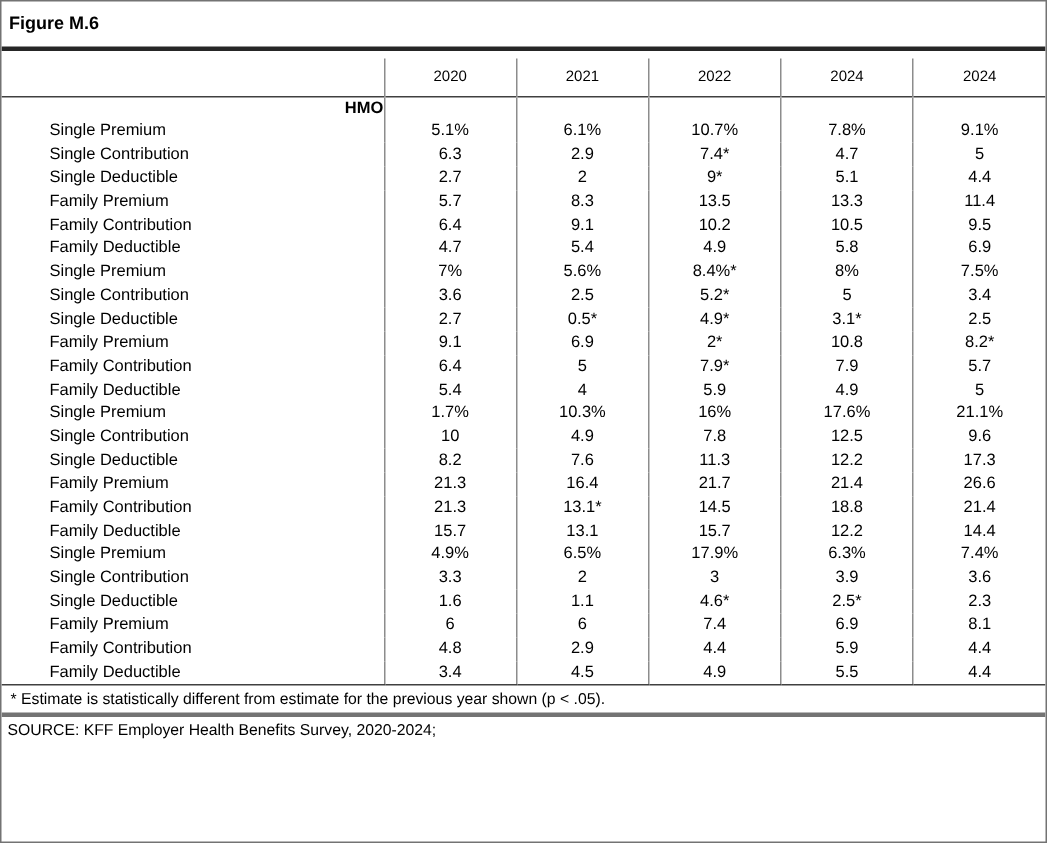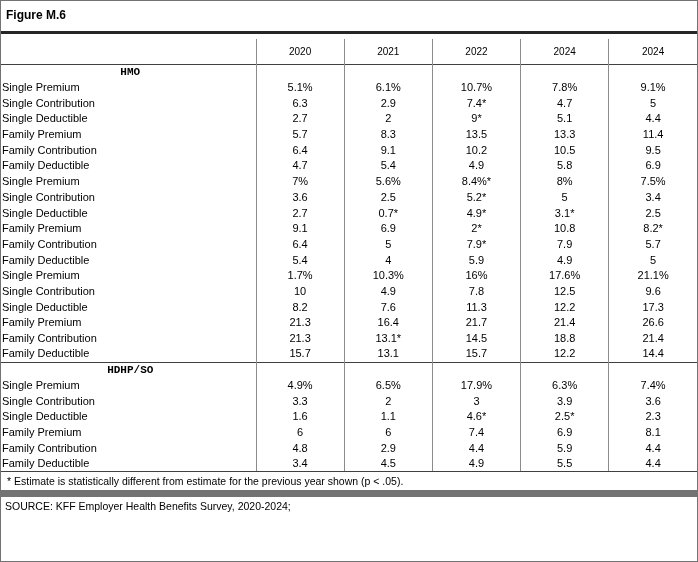--- a/index.html
+++ b/index.html
@@ -37,29 +37,29 @@
   thead tr { border-bottom: 1px solid #404040; }
   th.year-head, td.val { border-left: 1px solid #8c8c8c; }
   tbody td {
     height: 15.7px;
     padding: 0;
     line-height: 1;
     vertical-align: middle;
     white-space: nowrap;
     overflow: hidden;
   }
-  td.section-name { font-weight: bold; padding-left: 4px; text-align: center; font-family: Liberation Mono, monospace; }
-  td.row-label { padding-left: 1px; text-align: left; }
+  td.section-name { font-weight: bold; padding-left: 4px; text-align: right; }
+  td.row-label { padding-left: 32px; text-align: left; }
   td.val { text-align: center; }
   tr.section-row td { border-top: 1px solid #404040; }
   tbody tr:last-child td { border-bottom: 1px solid #404040; }
 
   .notes { font-size: 10.5px; }
   .note-line { padding: 3px 4px 3px 6px; line-height: 12px; }
-  .note-line.first { border-bottom: 7px solid #737373; }
+  .note-line.first { border-bottom: 3px solid #737373; }
   .source-line { padding: 3px 4px 3px 4px; line-height: 12px; }
 </style>
 </head>
 <body>
 
 <div class="title-block">
   <div class="figure-label">Figure M.6</div>
 </div>
 
 <div class="thick-rule"></div>
@@ -152,21 +152,21 @@
         <td class="row-label">Single Contribution</td>
         <td class="val">3.6</td>
         <td class="val">2.5</td>
         <td class="val">5.2*</td>
         <td class="val">5</td>
         <td class="val">3.4</td>
       </tr>
       <tr>
         <td class="row-label">Single Deductible</td>
         <td class="val">2.7</td>
-        <td class="val">0.7*</td>
+        <td class="val">0.5*</td>
         <td class="val">4.9*</td>
         <td class="val">3.1*</td>
         <td class="val">2.5</td>
       </tr>
       <tr>
         <td class="row-label">Family Premium</td>
         <td class="val">9.1</td>
         <td class="val">6.9</td>
         <td class="val">2*</td>
         <td class="val">10.8</td>
@@ -229,28 +229,20 @@
         <td class="val">21.4</td>
       </tr>
       <tr>
         <td class="row-label">Family Deductible</td>
         <td class="val">15.7</td>
         <td class="val">13.1</td>
         <td class="val">15.7</td>
         <td class="val">12.2</td>
         <td class="val">14.4</td>
       </tr>
-      <tr class="section-row">
-        <td class="section-name">HDHP/SO</td>
-        <td class="val"></td>
-        <td class="val"></td>
-        <td class="val"></td>
-        <td class="val"></td>
-        <td class="val"></td>
-      </tr>
       <tr>
         <td class="row-label">Single Premium</td>
         <td class="val">4.9%</td>
         <td class="val">6.5%</td>
         <td class="val">17.9%</td>
         <td class="val">6.3%</td>
         <td class="val">7.4%</td>
       </tr>
       <tr>
         <td class="row-label">Single Contribution</td>

